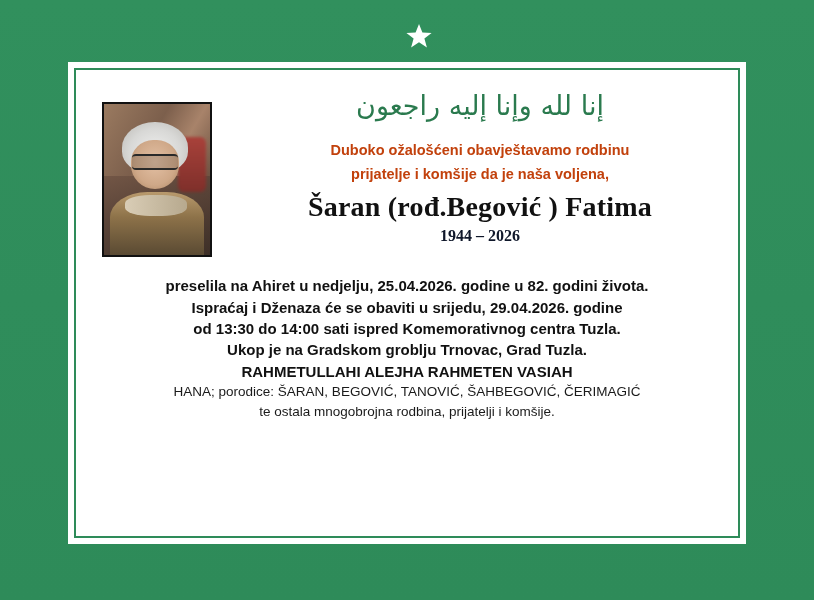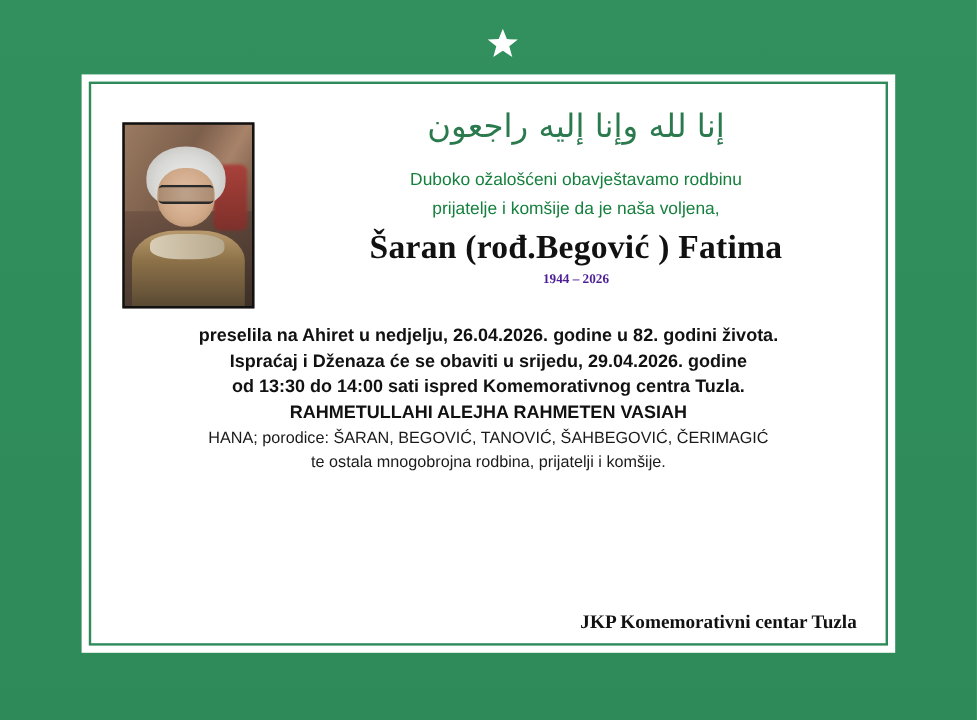--- a/index.html
+++ b/index.html
@@ -137,40 +137,41 @@
     font-family: "DejaVu Sans", sans-serif;
     font-size: 27px;
     color: #2a7a4e;
     line-height: 1.5;
     margin-top: 6px;
     margin-bottom: 12px;
     direction: rtl;
     white-space: nowrap;
   }
   .intro {
-    color: #15803d;
+    color: #c2410c;
     font-size: 14.5px;
     line-height: 1.55;
     margin: 0 0 2px 0;
+    font-weight: bold;
   }
   .name {
     font-family: "Liberation Serif", serif;
     font-weight: bold;
     font-size: 28px;
     color: #111111;
     margin-top: 6px;
     margin-bottom: 4px;
     letter-spacing: 0.2px;
     white-space: nowrap;
   }
   .years {
     font-family: "Liberation Serif", serif;
     font-weight: bold;
-    font-size: 11px;
-    color: #4c1d95;
+    font-size: 16px;
+    color: #0f172a;
     margin-bottom: 20px;
   }
   .body-block {
     text-align: center;
     margin-top: 10px;
   }
   .body-line {
     font-size: 15px;
     color: #111111;
     font-weight: bold;
@@ -234,27 +235,27 @@
           <div class="bismillah">إنا لله وإنا إليه راجعون</div>
           <div class="intro">Duboko ožalošćeni obavještavamo rodbinu</div>
           <div class="intro">prijatelje i komšije da je naša voljena,</div>
           <div class="name">Šaran (rođ.Begović ) Fatima</div>
           <div class="years">1944 – 2026</div>
         </div>
 
       </div>
 
       <div class="body-block">
-        <div class="body-line">preselila na Ahiret u nedjelju, 26.04.2026. godine u 82. godini života.</div>
+        <div class="body-line">preselila na Ahiret u nedjelju, 25.04.2026. godine u 82. godini života.</div>
         <div class="body-line">Ispraćaj i Dženaza će se obaviti u srijedu, 29.04.2026. godine</div>
         <div class="body-line">od 13:30 do 14:00 sati ispred Komemorativnog centra Tuzla.</div>
+        <div class="body-line">Ukop je na Gradskom groblju Trnovac, Grad Tuzla.</div>
         <div class="body-line">RAHMETULLAHI ALEJHA RAHMETEN VASIAH</div>
 
         <div class="mourners-line">HANA; porodice: ŠARAN, BEGOVIĆ, TANOVIĆ, ŠAHBEGOVIĆ, ČERIMAGIĆ</div>
         <div class="mourners-line">te ostala mnogobrojna rodbina, prijatelji i komšije.</div>
       </div>
 
-      <div class="footer">JKP Komemorativni centar Tuzla</div>
 
     </div>
   </div>
 
 </div>
 
 </body></html>

